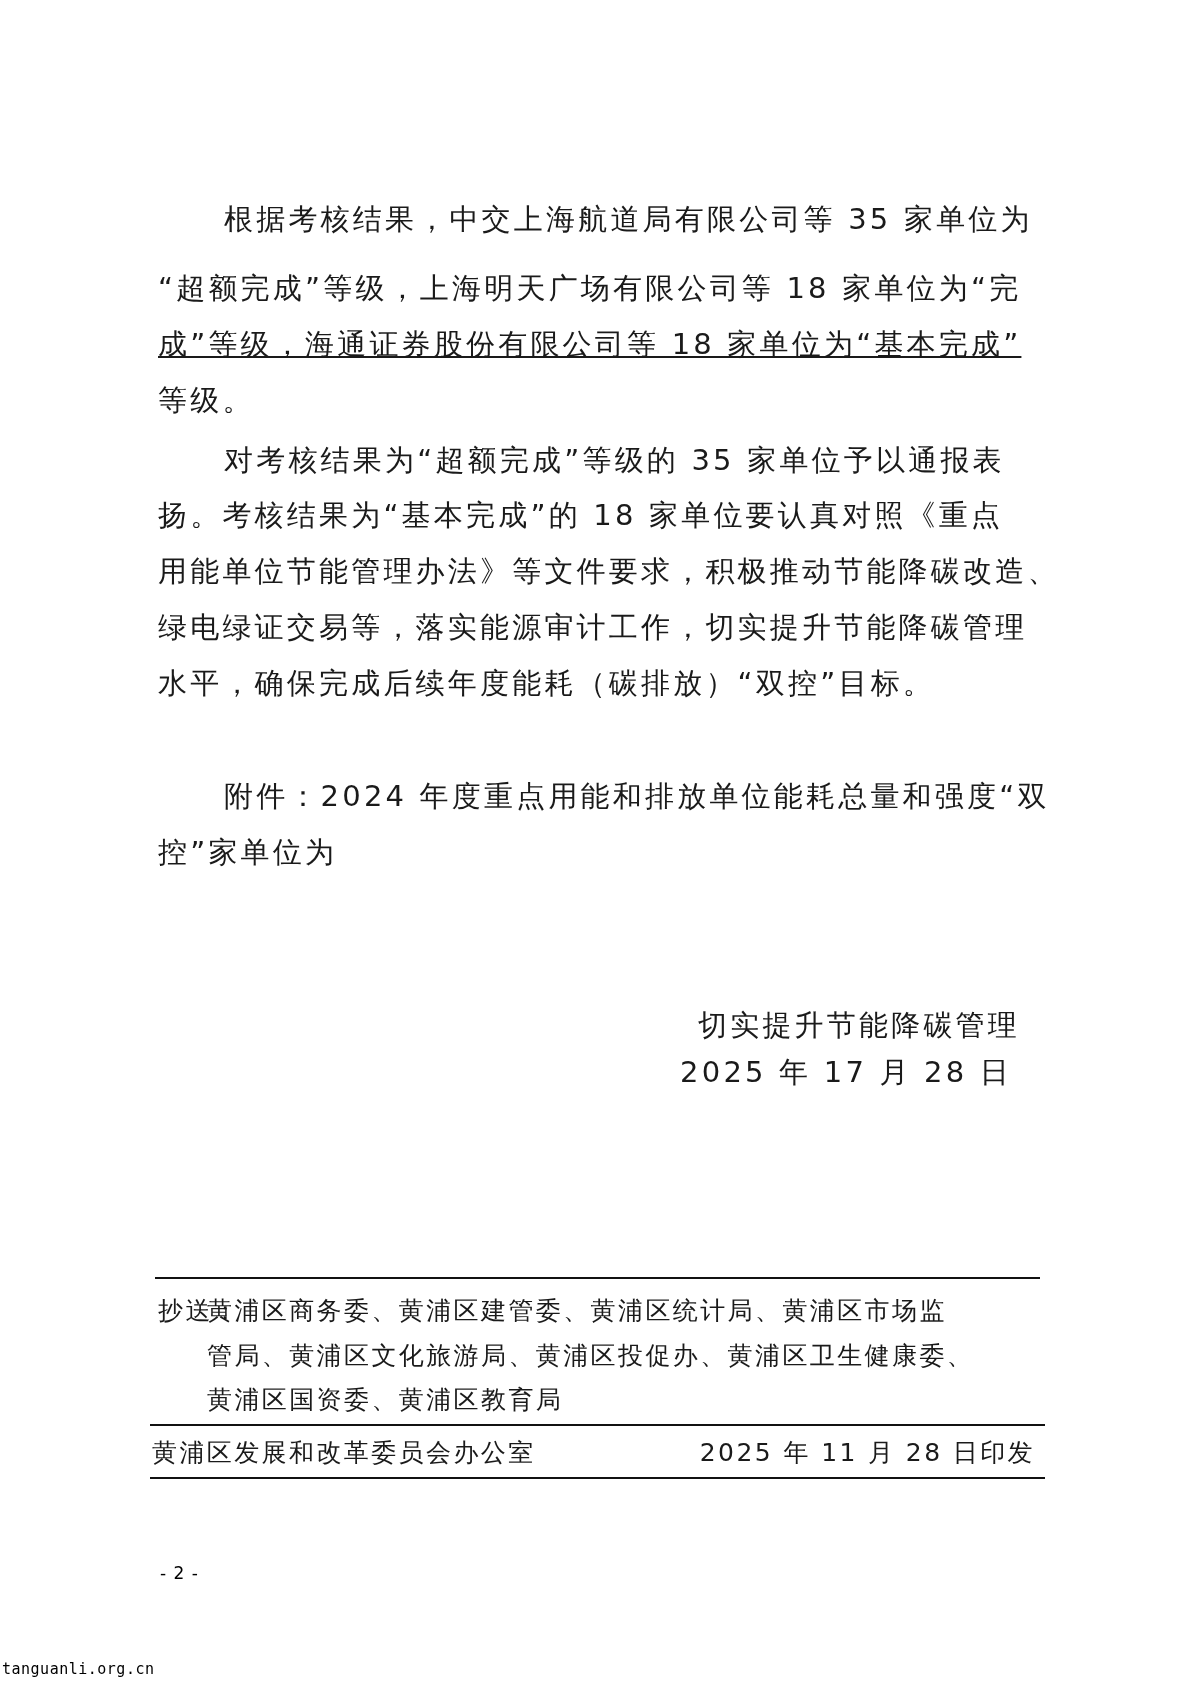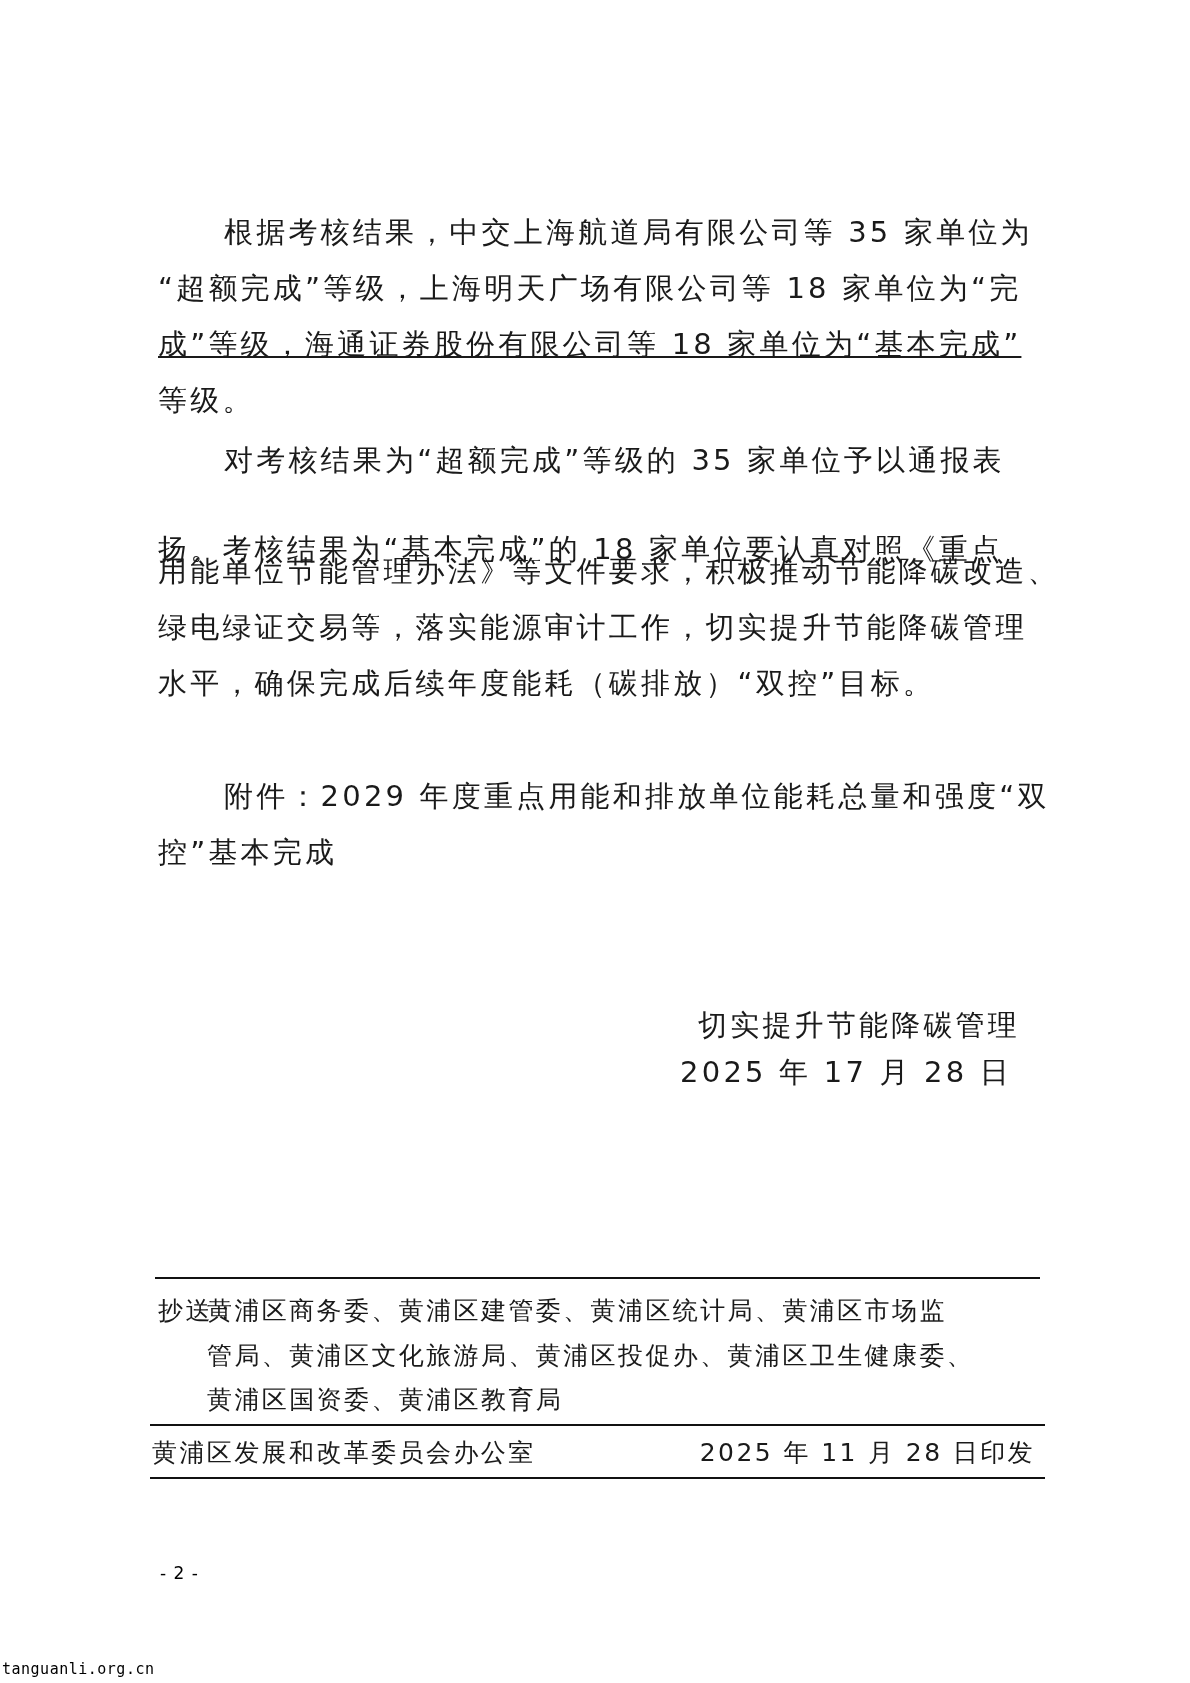--- a/index.html
+++ b/index.html
@@ -11,37 +11,37 @@
   .rule { position: absolute; height: 0; border-top: 2px solid #111; }
   .pageno { position: absolute; left: 160px; top: 1563px; font-size: 17px; color: #000;
             font-family: "DejaVu Sans", sans-serif; letter-spacing: 1px; }
   .watermark { position: absolute; left: 2px; top: 1660px; font-size: 15px; color: #000000;
                font-family: "DejaVu Sans Mono", monospace; letter-spacing: 0.5px; }
 </style>
 </head>
 <body>
 
 <div>
-  <div class="line" style="left:224px; top:232px;">根据考核结果，中交上海航道局有限公司等 35 家单位为</div>
+  <div class="line" style="left:224px; top:219px;">根据考核结果，中交上海航道局有限公司等 35 家单位为</div>
   <div class="line" style="left:158px; top:288px;">“超额完成”等级，上海明天广场有限公司等 18 家单位为“完</div>
   <div class="line" style="left:158px; top:344px;text-decoration:underline;">成”等级，海通证券股份有限公司等 18 家单位为“基本完成”</div>
   <div class="line" style="left:158px; top:400px;">等级。</div>
 </div>
 
 <div>
   <div class="line" style="left:224px; top:460px;">对考核结果为“超额完成”等级的 35 家单位予以通报表</div>
-  <div class="line" style="left:158px; top:515px;margin-top:34px;">扬。考核结果为“基本完成”的 18 家单位要认真对照《重点</div>
+  <div class="line" style="left:158px; top:515px;">扬。考核结果为“基本完成”的 18 家单位要认真对照《重点</div>
   <div class="line" style="left:158px; top:571px;font-family:Liberation Serif, serif;">用能单位节能管理办法》等文件要求，积极推动节能降碳改造、</div>
   <div class="line" style="left:158px; top:627px;">绿电绿证交易等，落实能源审计工作，切实提升节能降碳管理</div>
   <div class="line" style="left:158px; top:683px;">水平，确保完成后续年度能耗（碳排放）“双控”目标。</div>
 </div>
 
 <div>
-  <div class="line" style="left:224px; top:796px;">附件：2029 年度重点用能和排放单位能耗总量和强度“双</div>
-  <div class="line" style="left:158px; top:852px;">控”基本完成</div>
+  <div class="line" style="left:224px; top:796px;">附件：2024 年度重点用能和排放单位能耗总量和强度“双</div>
+  <div class="line" style="left:158px; top:852px;">控”家单位为</div>
 </div>
 
 <div>
   <div class="line" style="right:170px; top:1025px;">切实提升节能降碳管理</div>
   <div class="line" style="right:178px; top:1072px;">2025 年 17 月 28 日</div>
 </div>
 
 <div class="rule" style="left:155px; width:885px; top:1277px;"></div>
 <div>
   <div class="line small" style="left:158px; top:1311px;text-align:center;">抄送：</div>

